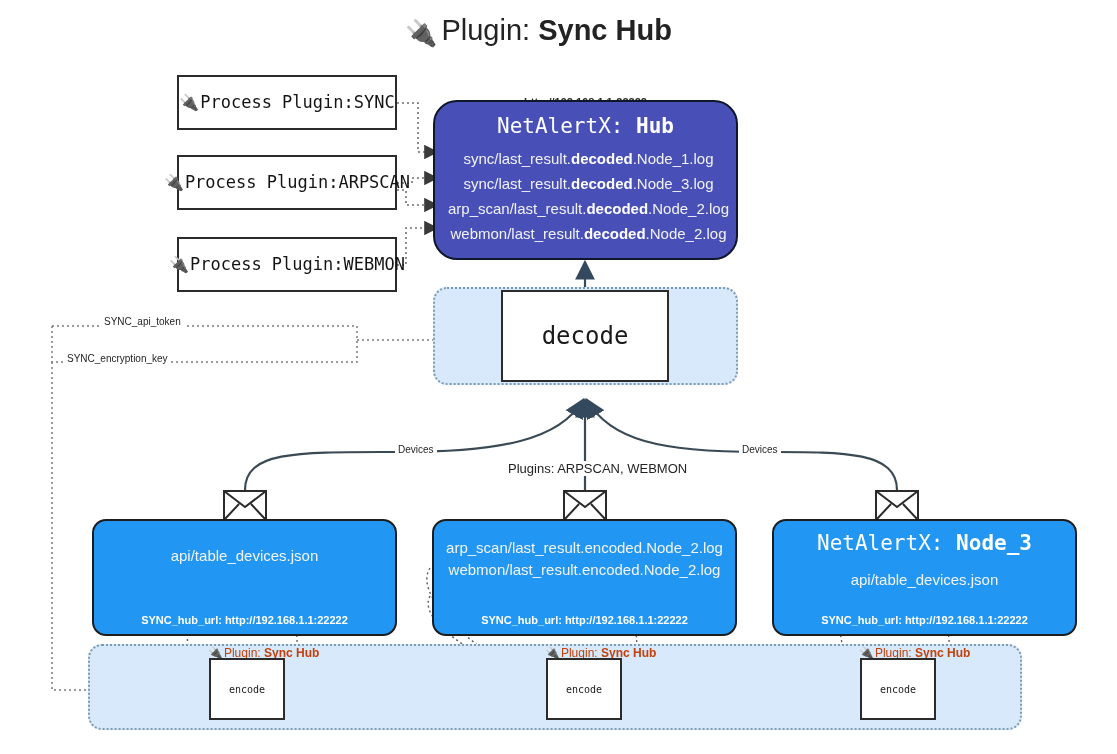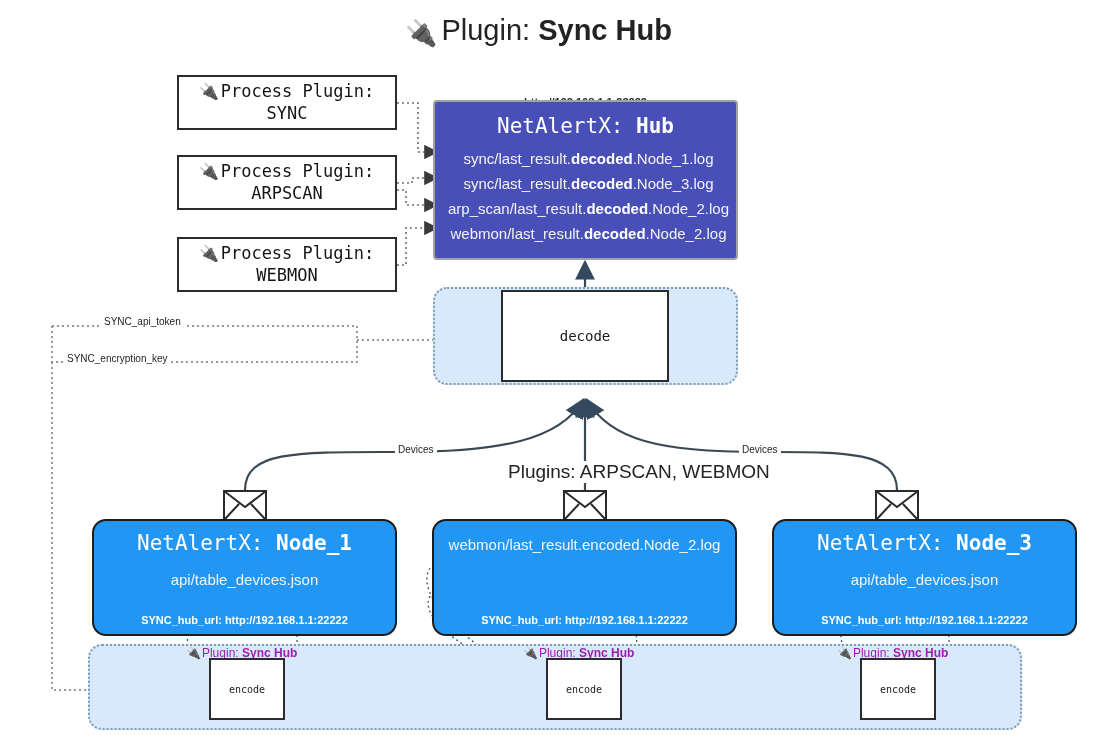--- a/index.html
+++ b/index.html
@@ -11,62 +11,62 @@
   .abs{position:absolute;box-sizing:border-box;}
 
   
   .title{left:0;top:14px;width:1077px;text-align:center;font-size:29px;color:#232323;}
   .title .plug{font-size:26px;vertical-align:-2px;margin-right:4px;}
   .title b{font-weight:bold;}
 
   
   .procbox{width:220px;height:55px;border:2px solid #2b2b2b;background:#ffffff;
            font-family:"DejaVu Sans Mono","Liberation Mono",monospace;font-size:17px;
-           display:flex;flex-direction:column;align-items:center;justify-content:center;
+           display:flex;flex-direction:row;align-items:center;justify-content:center;
            line-height:1.25;color:#141414;}
   .procbox .l1{white-space:nowrap;}
   .procbox .l1 .plug{font-family:"DejaVu Sans",sans-serif;font-size:16px;margin-right:1px;}
 
   
   .huburl{font-size:11px;font-weight:bold;color:#2a2a2a;text-align:center;white-space:nowrap;}
-  .hub{width:305px;height:160px;border:2px solid #a3a3a3;border-radius:4px;
+  .hub{width:305px;height:160px;border:2px solid #0f172a;border-radius:24px;
        background:#4850b8;color:#ffffff;padding-top:12px;text-align:center;}
   .hub .hubtitle{font-family:"DejaVu Sans Mono","Liberation Mono",monospace;
        font-size:21px;color:#ffffff;margin-bottom:8px;}
   .hub .hubtitle b{font-weight:bold;}
   .hub .logline{font-size:15px;line-height:1.67;color:#f2f2f2;white-space:nowrap;padding-left:6px;}
   .hub .logline b{font-weight:bold;color:#ffffff;}
 
   
   .dottedgroup{background:#d7e9fa;border:2px dotted #7e9bb5;border-radius:14px;}
   .whitebox{background:#ffffff;border:2px solid #2b2b2b;display:flex;align-items:center;
             justify-content:center;font-family:"DejaVu Sans Mono","Liberation Mono",monospace;
             color:#1a1a1a;}
-  .decodebox{width:168px;height:92px;font-size:14px;}
+  .decodebox{width:168px;height:92px;font-size:24px;}
   .encodebox{width:76px;height:62px;font-size:10px;}
 
   
   .edgelabel{font-size:10px;color:#242424;background:#ffffff;white-space:nowrap;padding:0 3px;}
-  .edgelabel.small{font-size:19px;}
+  .edgelabel.small{font-size:13px;}
 
   
   .node{width:305px;height:117px;border:2px solid #1d1d1d;border-radius:14px;
         background:#2196f3;color:#ffffff;text-align:center;padding-top:10px;}
   .node .ntitle{font-family:"DejaVu Sans Mono","Liberation Mono",monospace;font-size:21px;
         color:#ffffff;}
   .node .ntitle b{font-weight:bold;}
   .node .nline{font-size:15px;color:#f4f4f4;white-space:nowrap;}
   .node .nfoot{position:absolute;left:0;bottom:8px;width:100%;font-size:11px;
         font-weight:bold;color:#ffffff;white-space:nowrap;}
 
   
   .envelope{width:44px;height:31px;}
 
   
-  .pluglabel{font-size:12px;color:#a21caf;white-space:nowrap;}
+  .pluglabel{font-size:12px;color:#c2410c;white-space:nowrap;margin-left:22px;}
   .pluglabel b{font-weight:bold;}
   .pluglabel .plug{font-size:12px;margin-right:1px;}
 </style>
 </head>
 <body>
 
 <div id="stage">
 
   <svg id="edges" viewBox="0 0 1117 754" xmlns="http://www.w3.org/2000/svg">
     <defs>
@@ -170,27 +170,26 @@
   <svg class="abs envelope" style="left:563px;top:490px;" viewBox="0 0 44 31">
     <rect x="1" y="1" width="42" height="29" fill="#fff" stroke="#2b2b2b" stroke-width="2"></rect>
     <path d="M1,1 L22,17 L43,1 M1,30 L16,14 M43,30 L28,14" fill="none" stroke="#2b2b2b" stroke-width="2"></path>
   </svg>
   <svg class="abs envelope" style="left:875px;top:490px;" viewBox="0 0 44 31">
     <rect x="1" y="1" width="42" height="29" fill="#fff" stroke="#2b2b2b" stroke-width="2"></rect>
     <path d="M1,1 L22,17 L43,1 M1,30 L16,14 M43,30 L28,14" fill="none" stroke="#2b2b2b" stroke-width="2"></path>
   </svg>
 
   <div class="abs node" style="left:92px;top:519px;">
-    <div class="ntitle"><span>NetAlertX:</span>
-      <b>Node_1</b></div>
     <div class="nline" style="margin-top:16px;">api/table_devices.json</div>
     <div class="nfoot">SYNC_hub_url: http://192.168.1.1:22222</div>
   </div>
 
   <div class="abs node" style="left:432px;top:519px;">
+    <div class="nline" style="margin-top:8px;">arp_scan/last_result.encoded.Node_2.log</div>
     <div class="nline" style="margin-top:5px;">webmon/last_result.encoded.Node_2.log</div>
     <div class="nfoot">SYNC_hub_url: http://192.168.1.1:22222</div>
   </div>
 
   <div class="abs node" style="left:772px;top:519px;">
     <div class="ntitle"><span>NetAlertX:</span>
       <b>Node_3</b></div>
     <div class="nline" style="margin-top:16px;">api/table_devices.json</div>
     <div class="nfoot">SYNC_hub_url: http://192.168.1.1:22222</div>
   </div>

